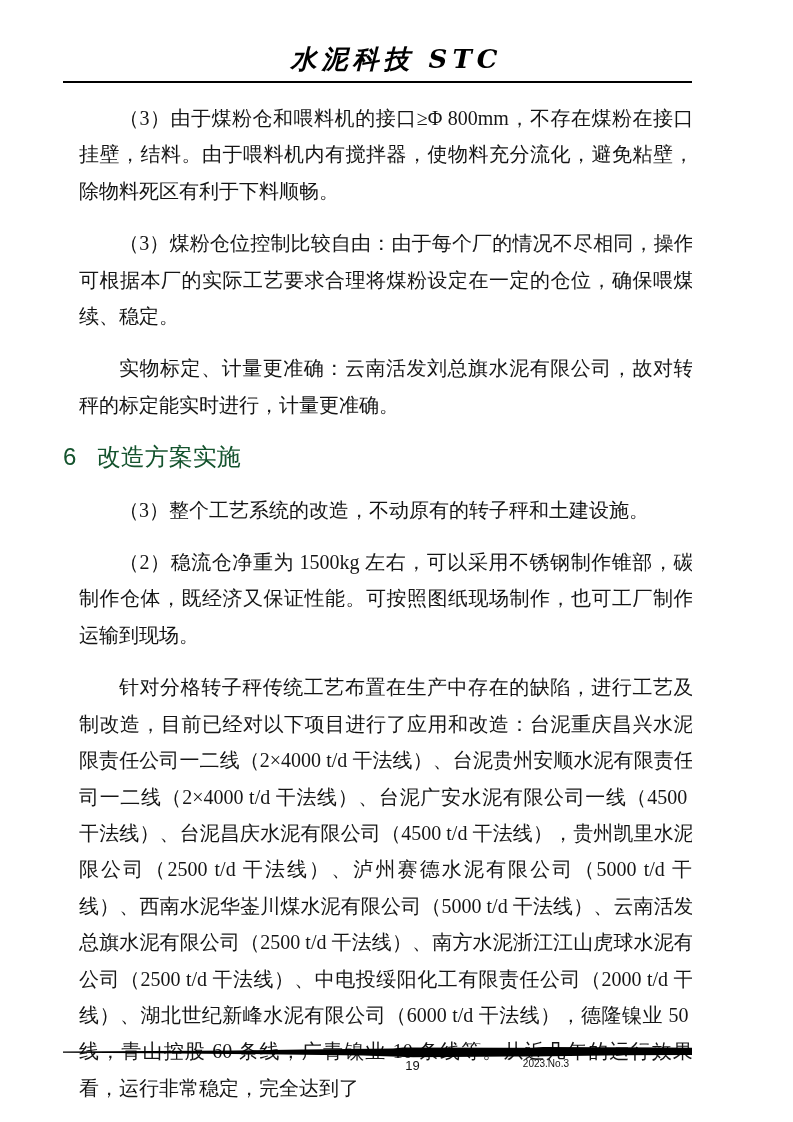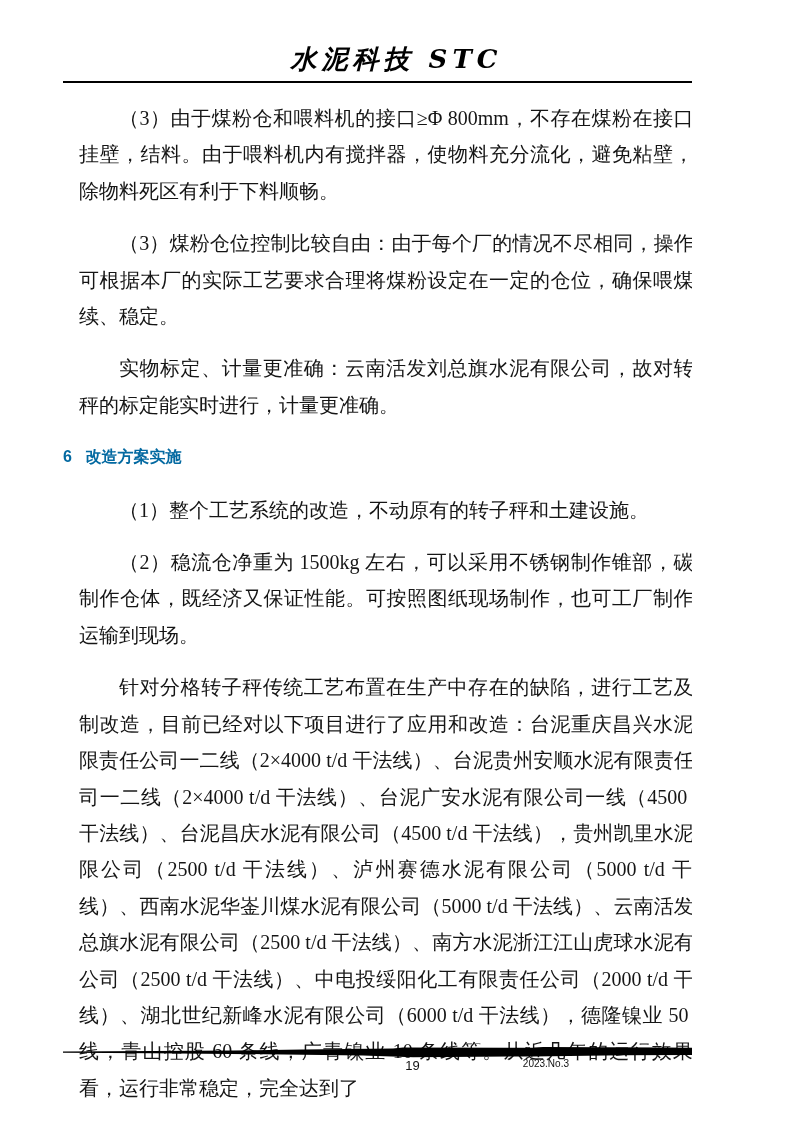--- a/index.html
+++ b/index.html
@@ -54,24 +54,24 @@
     font-size: 20px;
     line-height: 36.4px;
     text-align: justify;
     text-indent: 2em;
     color: #151515;
     word-break: break-all;
   }
   .heading {
     margin: 0;
     font-family: "Liberation Sans", sans-serif;
-    font-weight: bold;
-    font-size: 16px;
+    font-weight: normal;
+    font-size: 24px;
     line-height: 36.4px;
-    color: #0369a1;
+    color: #14532d;
   }
   .heading .h-num {
     display: inline-block;
     margin-right: 0.85em;
   }
   
   .footer-rule {
     position: absolute;
     top: 1046px;
     left: 63px;
@@ -107,21 +107,21 @@
     <span class="journal-title">水泥科技 STC</span>
   </div>
 
   <div class="header-rule"></div>
 
   <div class="content">
       <p class="body-para">（3）由于煤粉仓和喂料机的接口≥Φ 800mm，不存在煤粉在接口处挂壁，结料。由于喂料机内有搅拌器，使物料充分流化，避免粘壁，消除物料死区有利于下料顺畅。</p>
       <p class="body-para">（3）煤粉仓位控制比较自由：由于每个厂的情况不尽相同，操作者可根据本厂的实际工艺要求合理将煤粉设定在一定的仓位，确保喂煤连续、稳定。</p>
       <p class="body-para">实物标定、计量更准确：云南活发刘总旗水泥有限公司，故对转子秤的标定能实时进行，计量更准确。</p>
       <h2 class="heading"><span class="h-num">6</span><span>改造方案实施</span></h2>
-      <p class="body-para">（1）整个工艺系统的改造，不动原有的转子秤和土建设施。</p>
+      <p class="body-para">（3）整个工艺系统的改造，不动原有的转子秤和土建设施。</p>
       <p class="body-para">（2）稳流仓净重为 1500kg 左右，可以采用不锈钢制作锥部，碳钢制作仓体，既经济又保证性能。可按照图纸现场制作，也可工厂制作，运输到现场。</p>
       <p class="body-para">针对分格转子秤传统工艺布置在生产中存在的缺陷，进行工艺及控制改造，目前已经对以下项目进行了应用和改造：台泥重庆昌兴水泥有限责任公司一二线（2×4000 t/d 干法线）、台泥贵州安顺水泥有限责任公司一二线（2×4000 t/d 干法线）、台泥广安水泥有限公司一线（4500 t/d 干法线）、台泥昌庆水泥有限公司（4500 t/d 干法线），贵州凯里水泥有限公司（2500 t/d 干法线）、泸州赛德水泥有限公司（5000 t/d 干法线）、西南水泥华崟川煤水泥有限公司（5000 t/d 干法线）、云南活发刘总旗水泥有限公司（2500 t/d 干法线）、南方水泥浙江江山虎球水泥有限公司（2500 t/d 干法线）、中电投绥阳化工有限责任公司（2000 t/d 干法线）、湖北世纪新峰水泥有限公司（6000 t/d 干法线），德隆镍业 50 条线，青山控股 60 条线，广青镍业 10 条线等。从近几年的运行效果来看，运行非常稳定，完全达到了</p>
     </div>
 
   <svg class="footer-rule" viewBox="0 0 667 13" preserveAspectRatio="none">
     <polygon fill="#000000" points="0,5.6 90,5.0 170,4.6 240,3.6 330,2.4 340,1.6 470,1.8 480,1.0 600,1.6 667,1.8 667,8.8 560,9.2 470,10.4 350,11.2 300,9.6 200,8.2 90,7.2 0,6.8"></polygon>
   </svg>
 
   <div class="footer-page">19</div>
 

